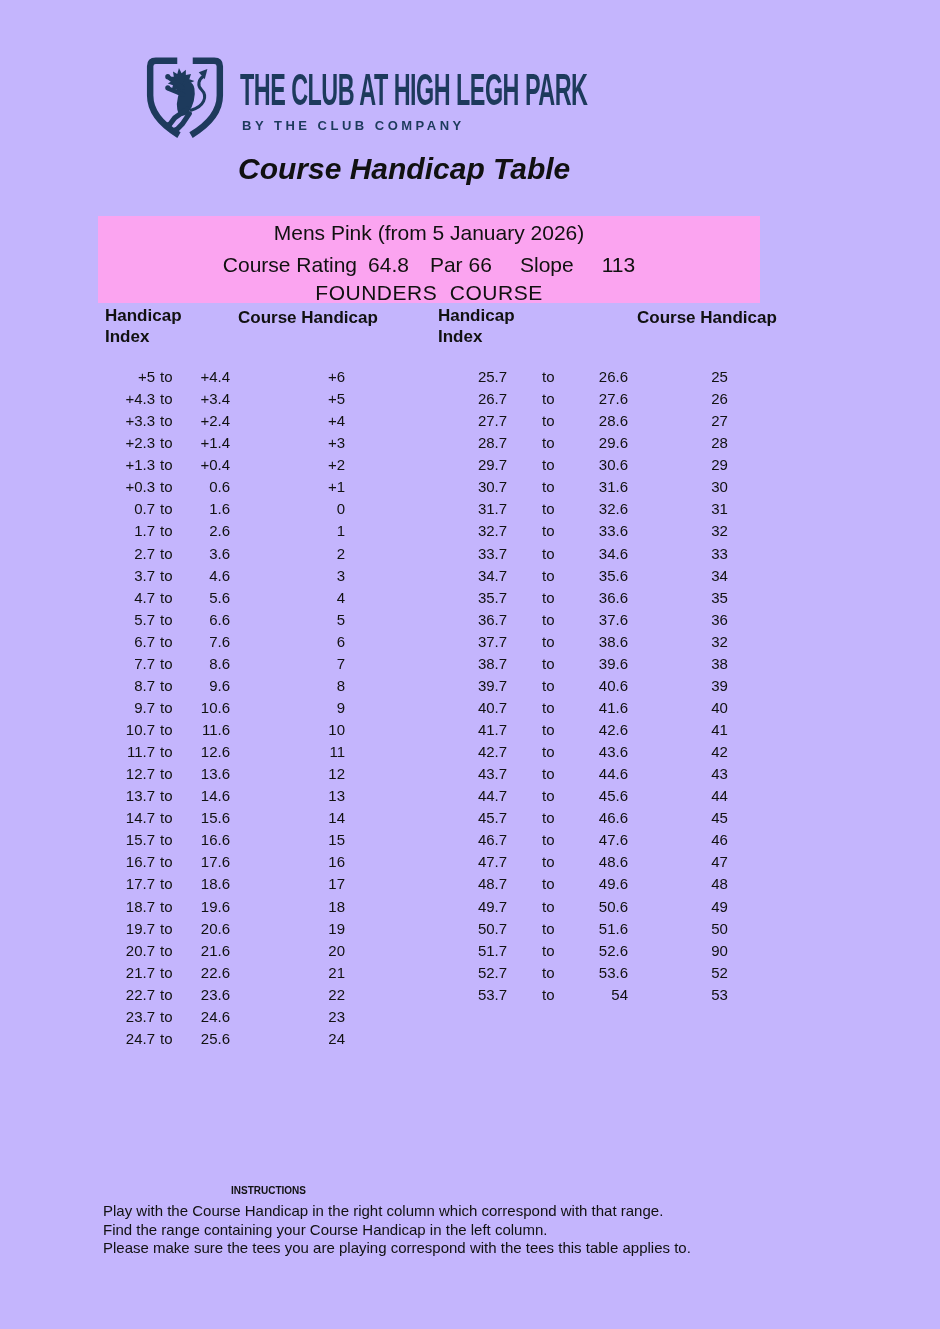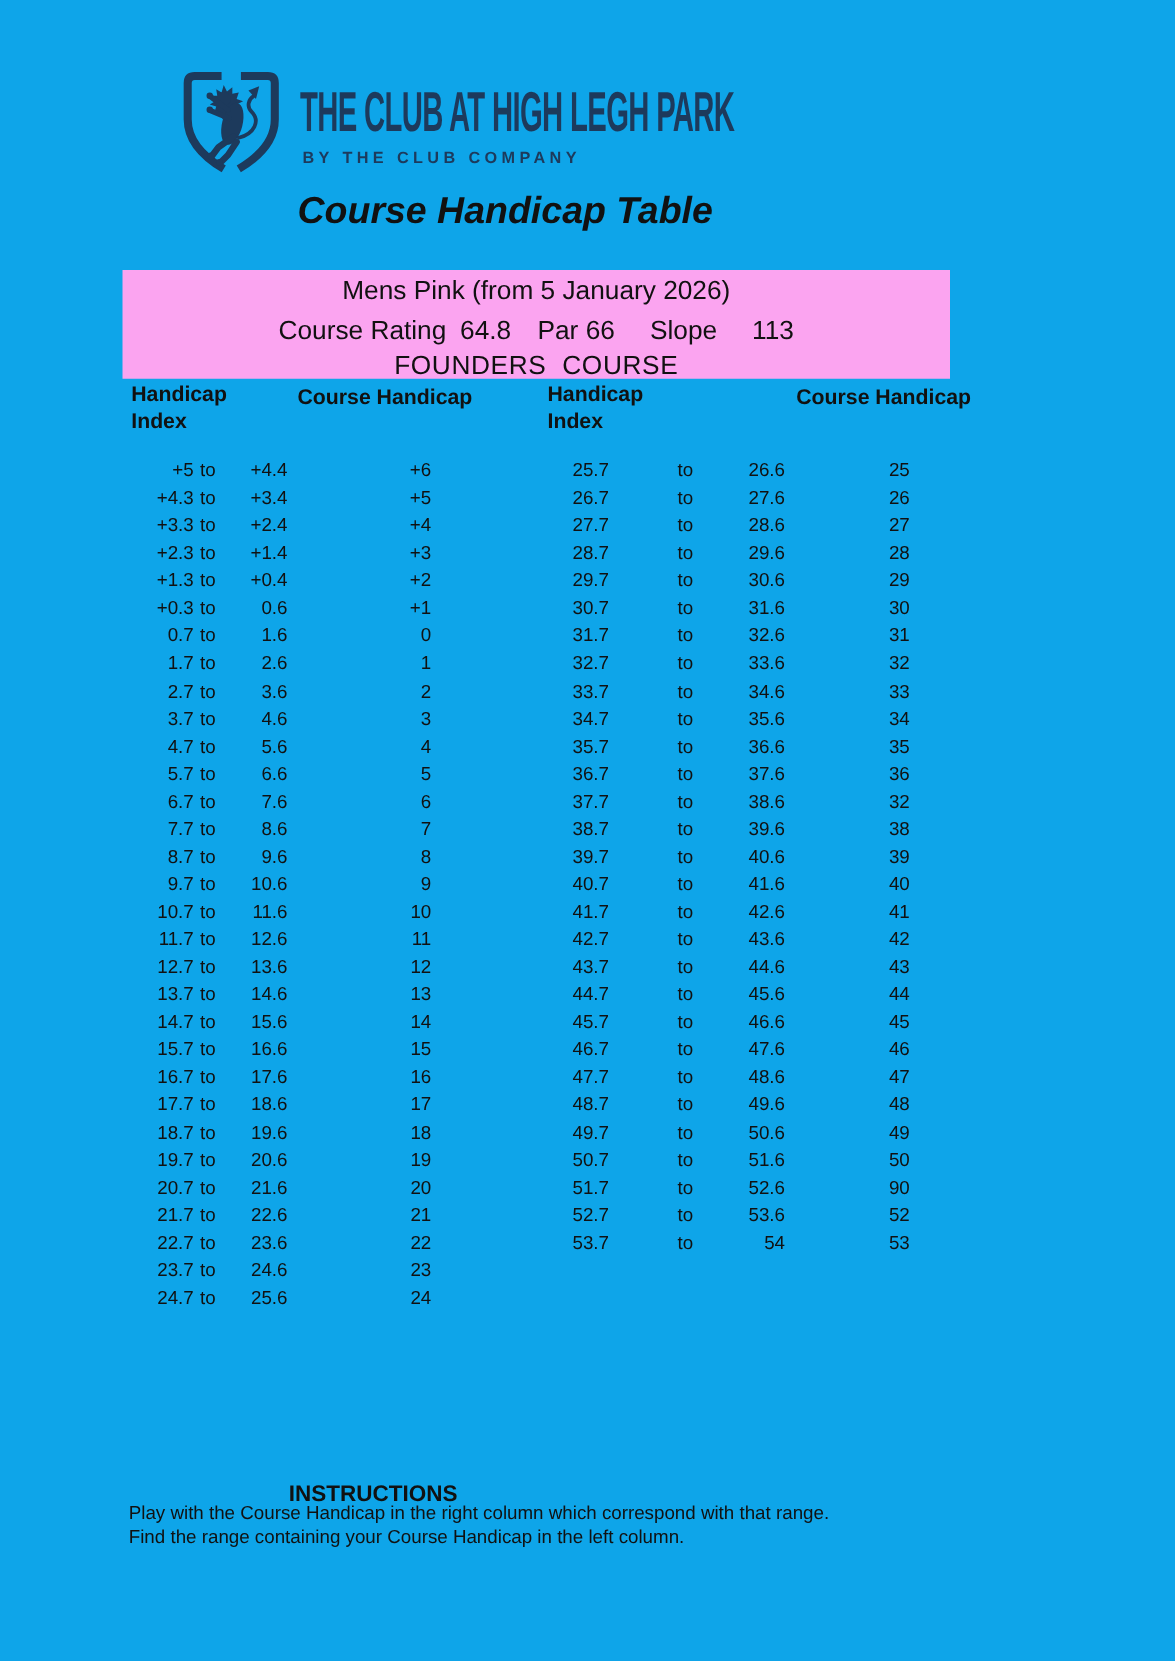--- a/index.html
+++ b/index.html
@@ -1,17 +1,17 @@
 <!DOCTYPE html>
 <html><head>
 <meta charset="utf-8">
 <style>
   html,body{margin:0;padding:0;background:#fff;}
   .page{
-    position:relative;width:940px;height:1329px;background:#0ea5e9;overflow:hidden;
+    position:relative;width:940px;height:1329px;background:#c4b5fd;overflow:hidden;
     font-family:"Liberation Sans",sans-serif;color:#111;
   }
   
   .logo{position:absolute;left:142px;top:56px;width:86px;height:86px;}
   .wordmark{
     position:absolute;left:240px;top:70px;height:40px;white-space:nowrap;
     font-size:45px;font-weight:bold;letter-spacing:-1px;color:#1d3a5c;
     transform:scaleX(0.52);transform-origin:left top;line-height:40px;
   }
   .wordmark-sub{
@@ -38,26 +38,26 @@
   .h-hi2a{left:438px;top:306px;} .h-hi2b{left:438px;top:327px;}
   .h-ch2{left:637px;top:308px;}
   
   .tgroup{position:absolute;left:0;top:366px;width:940px;}
   .trow{position:relative;height:22.07px;line-height:22.07px;font-size:15px;color:#111;}
   .tcell{position:absolute;top:0;white-space:nowrap;}
   .g1 .c-low {left:86px;width:69px;text-align:right;}
   .g1 .c-sep {left:160px;width:20px;text-align:left;}
   .g1 .c-high{left:172px;width:58px;text-align:right;}
   .g1 .c-ch  {left:270px;width:75px;text-align:right;}
-  .g2 .c-low {left:458px;width:69px;text-align:left;}
+  .g2 .c-low {left:458px;width:69px;text-align:center;}
   .g2 .c-sep {left:542px;width:20px;text-align:left;}
   .g2 .c-high{left:570px;width:58px;text-align:right;}
   .g2 .c-ch  {left:682px;width:75px;text-align:center;}
   
-  .instr-title{position:absolute;left:231px;top:1185px;font-size:18px;font-weight:bold;color:#111;}
+  .instr-title{position:absolute;left:231px;top:1185px;font-size:10px;font-weight:bold;color:#111;}
   .instr-body{position:absolute;left:103px;top:1202px;font-size:15px;line-height:18.6px;color:#111;white-space:nowrap;}
 </style>
 </head>
 <body>
 
 <div class="page">
 
   <svg class="logo" viewBox="0 0 100 100" aria-hidden="true">
     <g stroke="#1d3a5c" stroke-width="7.5" fill="none">
       <path d="M41,5.5 H16 Q9.5,5.5 9.5,12 V46 Q9.5,72 43,92"></path>
@@ -464,15 +464,16 @@
         <span class="tcell c-sep">to</span>
         <span class="tcell c-high">54</span>
         <span class="tcell c-ch">53</span>
       </div>
     </div>
 
   <div class="instr-title">INSTRUCTIONS</div>
   <div class="instr-body">
     <div>Play with the Course Handicap in the right column which correspond with that range.</div>
     <div>Find the range containing your Course Handicap in the left column.</div>
+    <div>Please make sure the tees you are playing correspond with the tees this table applies to.</div>
   </div>
 
 </div>
 
 </body></html>

